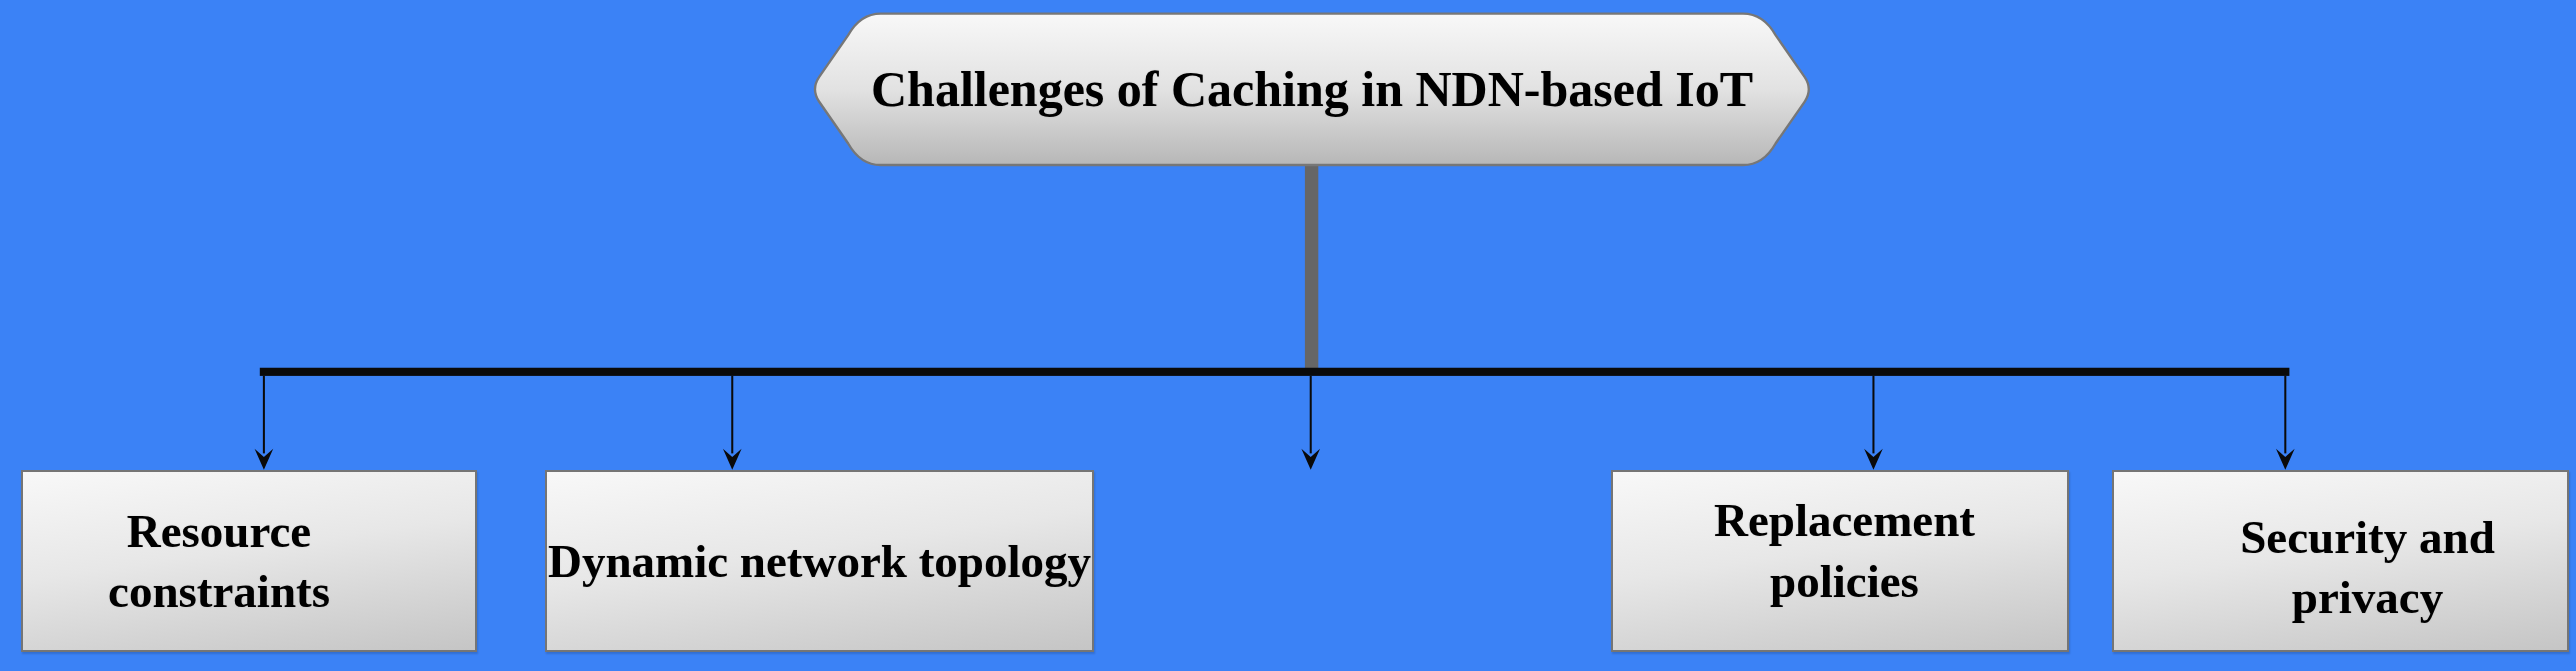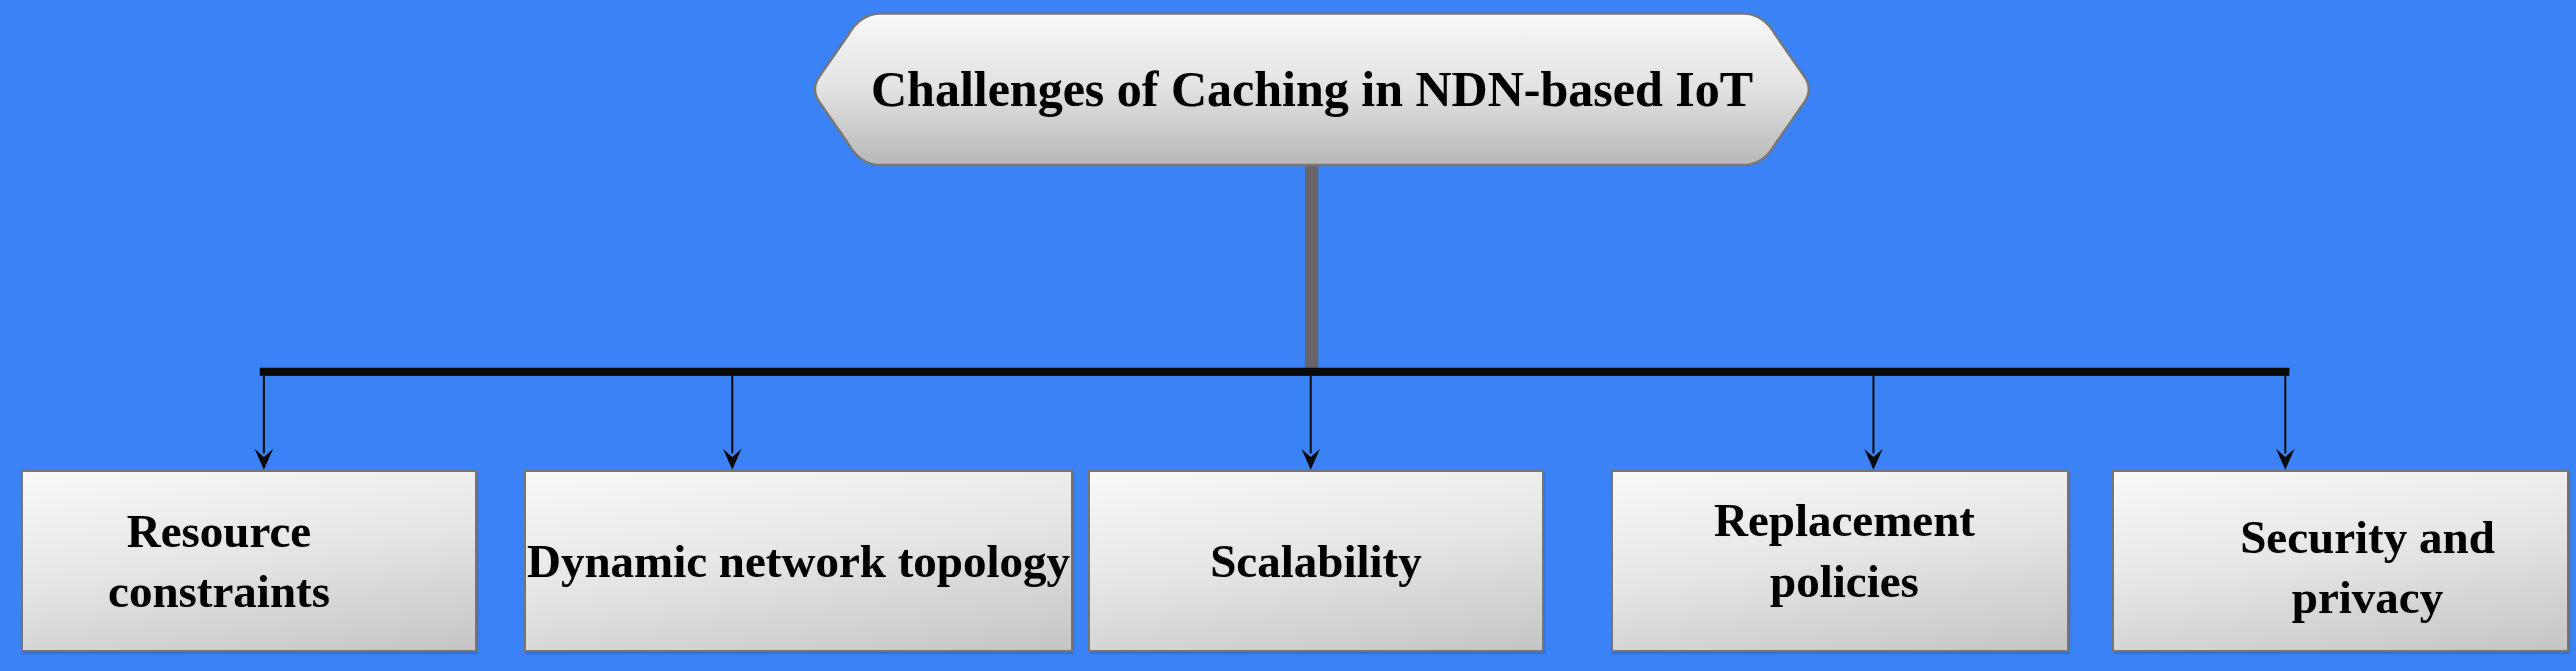--- a/index.html
+++ b/index.html
@@ -30,21 +30,21 @@
     display:flex; align-items:center; justify-content:center;
   }
   .lbl{
     display:block; width:100%;
     text-align:center;
     font-weight:bold; font-size:47px; line-height:1.28;
     color:#000;
     text-shadow:0 0 1.2px rgba(110,110,110,.35);
   }
   .b1{left:21px;   width:456px;}
-  .b2{left:524px;  width:549px;}
+  .b2{left:545px;  width:549px;}
   .b3{left:1088px; width:456px;}
   .b4{left:1611px; width:458px;}
   .b5{left:2112px; width:457px;}
   .b1 .lbl{padding-right:60px;}
   .b4 .lbl{padding:0 20px 21px 29px; box-sizing:border-box;}
   .b5 .lbl{padding-left:54px; box-sizing:border-box;margin-top:12px;}
   .hex-shape{stroke:#777777; stroke-width:4;}
   .branch-line{stroke:#0a0a0a; stroke-width:3.5;}
   .branch-head{fill:#0a0a0a; stroke:none;}
 </style>
@@ -103,23 +103,20 @@
   </svg>
 
   <div class="title">Challenges of Caching in NDN-based IoT</div>
 
   <div class="box b1">
     <span class="lbl">Resource constraints</span>
   </div>
   <div class="box b2">
     <span class="lbl">Dynamic network topology</span>
   </div>
-  <div class="box b3">
-    <span class="lbl">Scalability</span>
-  </div>
   <div class="box b4">
     <span class="lbl">Replacement policies</span>
   </div>
   <div class="box b5">
     <span class="lbl">Security and privacy</span>
   </div>
 
 </div>
 
 

